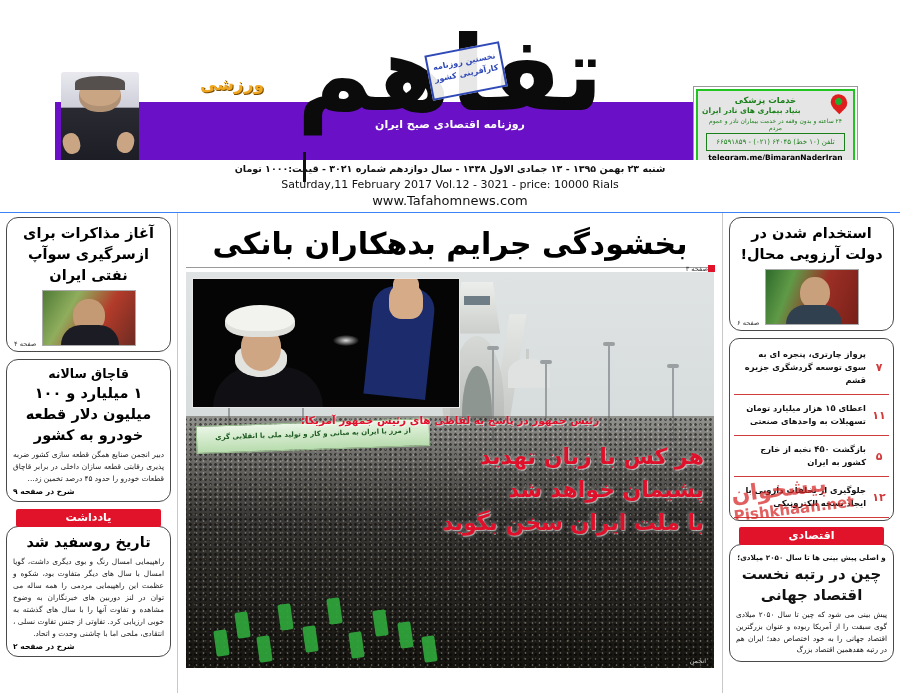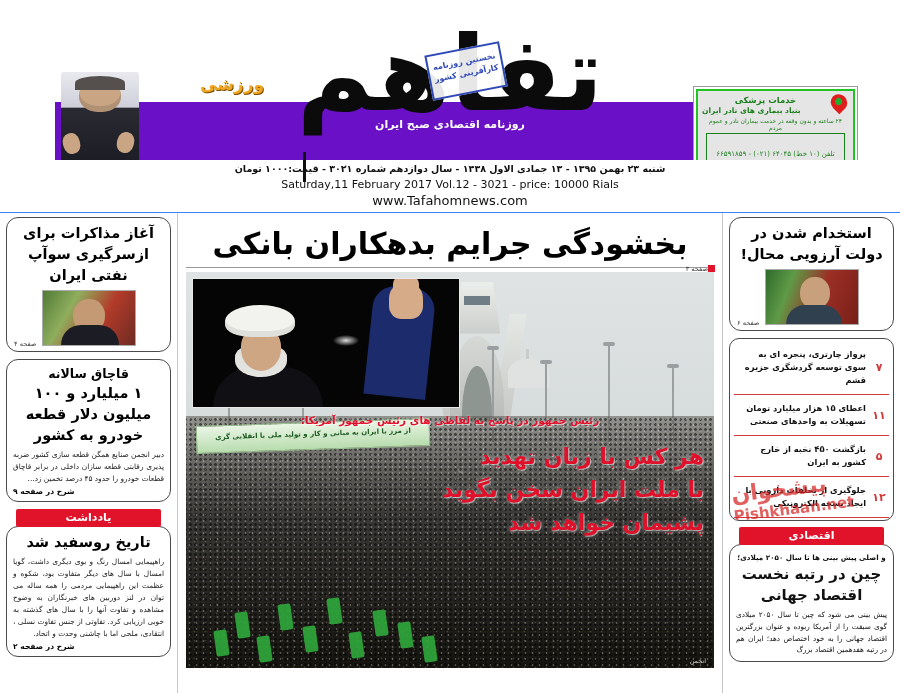--- a/index.html
+++ b/index.html
@@ -225,21 +225,21 @@
     color: #1b7f1b;
     text-align: center;
     margin-top: 2px;
   }
   .ad-phone {
     font-size: 7px;
     color: #1b7f1b;
     text-align: center;
     border: 1px solid #1b7f1b;
     margin: 2px 4px 0;
-    padding: 16px 1px;
+    padding: 4px 1px;
     direction: ltr;
   }
   .ad-tg {
     font-size: 7.5px;
     font-weight: bold;
     color: #000;
     text-align: center;
     margin-top: 2px;
     direction: ltr;
   }
@@ -946,22 +946,22 @@
             <div class="ip-beard"></div>
             <div class="ip-face"></div>
             <div class="ip-turban"></div>
           </div>
           <div class="ip-light"></div>
         </div>
 
         <div class="ov-kicker">رئیس جمهور در پاسخ به لفاظی های رئیس جمهور آمریکا:</div>
         <div class="ov-quote">
           <div>هر کس با زبان تهدید</div>
+          <div>پشیمان خواهد شد</div>
           <div>با ملت ایران سخن بگوید</div>
-          <div>پشیمان خواهد شد</div>
         </div>
 
         <div class="photo-credit">انجمن</div>
       </div>
     </div>
 
     <div class="col-right">
 
       <div class="sbox">
         <div class="sbox-title">استخدام شدن در دولت آرزویی محال!</div>

